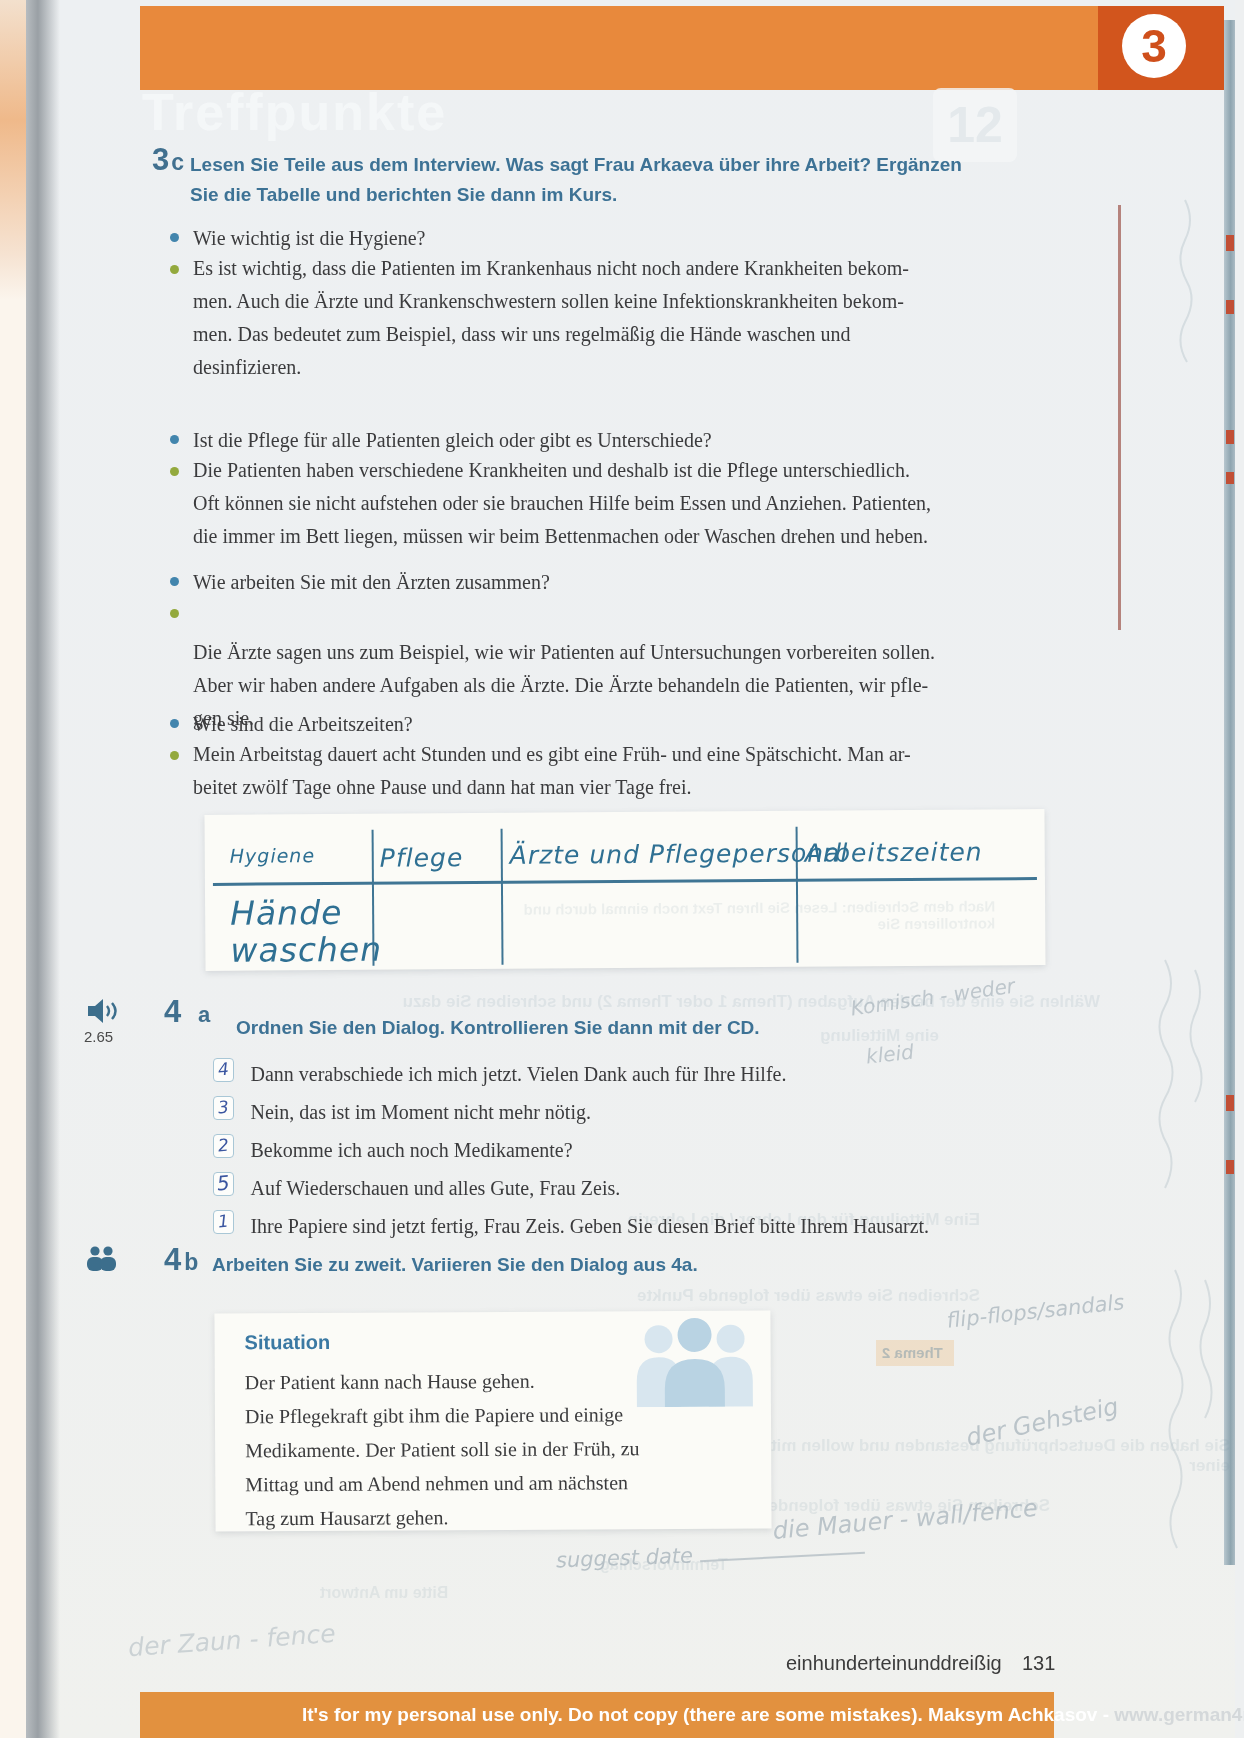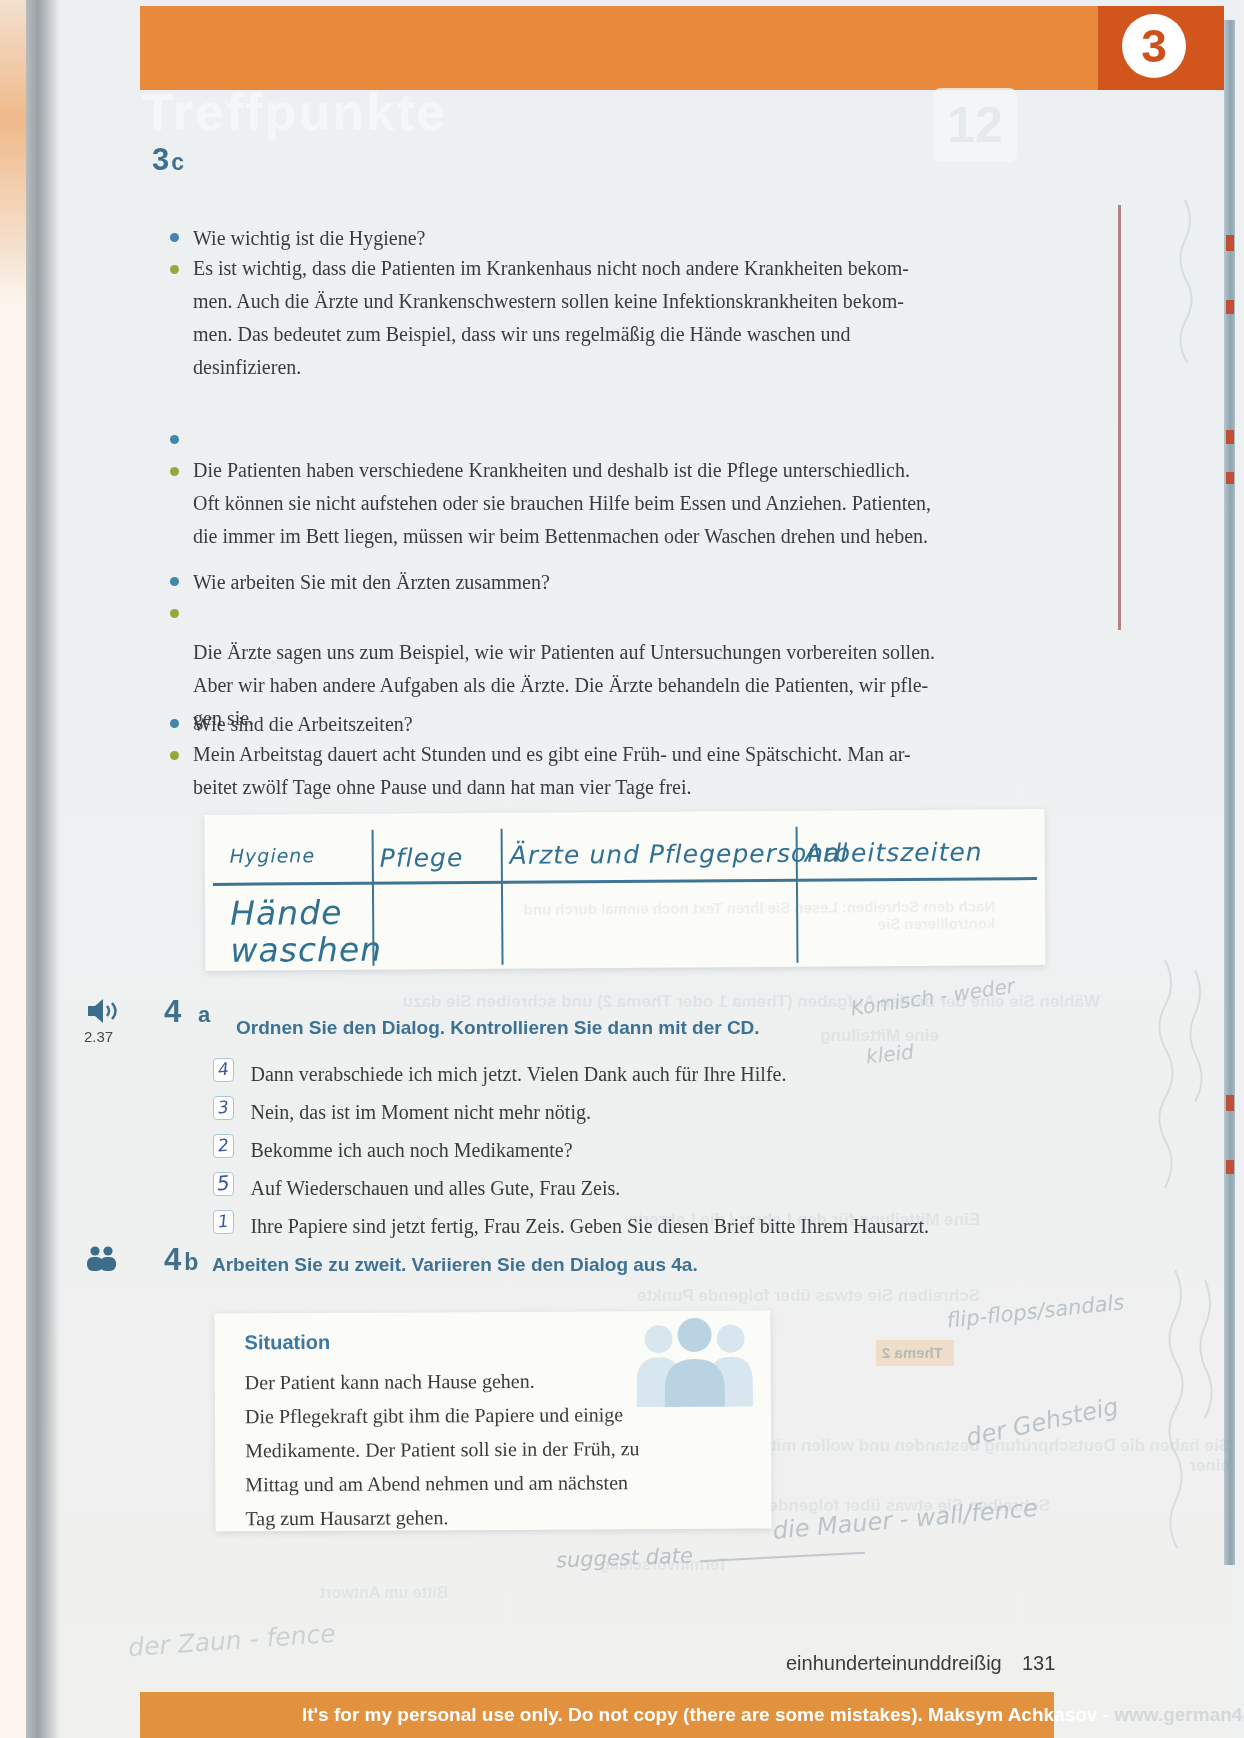--- a/index.html
+++ b/index.html
@@ -59,30 +59,33 @@
   <div class="abs ghostline" style="left:430px;top:1496px;width:620px;font-size:17px;">Schreiben Sie etwas über folgende Punkte:    Grund für Ihr Schreiben:</div>
   <div class="abs ghostline" style="left:600px;top:1556px;font-size:16px;">Terminvorschlag</div>
   <div class="abs ghostline" style="left:320px;top:1584px;font-size:16px;">Bitte um Antwort</div>
   <div class="abs" style="left:876px;top:1340px;width:78px;height:26px;background:rgba(238,160,70,.22);">
     <span class="ghostline" style="display:inline-block;font-size:15px;line-height:26px;margin-left:6px;opacity:.5;">Thema 2</span>
   </div>
 
   <div class="abs secnum" style="left:128px;top:142px;font-size:31px;">
     <span>3</span><span style="font-size:23px;margin-left:2px;">c</span>
   </div>
+  <div class="abs instr prewrap" style="left:190px;top:150px;width:900px;">Lesen Sie Teile aus dem Interview. Was sagt Frau Arkaeva über ihre Arbeit? Ergänzen
+Sie die Tabelle und berichten Sie dann im Kurs.</div>
 
   <div class="abs dot" style="left:170px;top:233px;background:#4285ad;"></div>
   <div class="abs serif" style="left:193px;top:222px;">Wie wichtig ist die Hygiene?</div>
   <div class="abs dot" style="left:170px;top:265px;background:#93a93d;"></div>
   <div class="abs serif prewrap" style="left:193px;top:252px;width:920px;">Es ist wichtig, dass die Patienten im Krankenhaus nicht noch andere Krankheiten bekom-
 men. Auch die Ärzte und Krankenschwestern sollen keine Infektionskrankheiten bekom-
 men. Das bedeutet zum Beispiel, dass wir uns regelmäßig die Hände waschen und
 desinfizieren.</div>
 
   <div class="abs dot" style="left:170px;top:435px;background:#4285ad;"></div>
+  <div class="abs serif" style="left:193px;top:424px;">Ist die Pflege für alle Patienten gleich oder gibt es Unterschiede?</div>
   <div class="abs dot" style="left:170px;top:467px;background:#93a93d;"></div>
   <div class="abs serif prewrap" style="left:193px;top:454px;width:930px;">Die Patienten haben verschiedene Krankheiten und deshalb ist die Pflege unterschiedlich.
 Oft können sie nicht aufstehen oder sie brauchen Hilfe beim Essen und Anziehen. Patienten,
 die immer im Bett liegen, müssen wir beim Bettenmachen oder Waschen drehen und heben.</div>
 
   <div class="abs dot" style="left:170px;top:577px;background:#4285ad;"></div>
   <div class="abs serif" style="left:193px;top:566px;">Wie arbeiten Sie mit den Ärzten zusammen?</div>
   <div class="abs dot" style="left:170px;top:609px;background:#93a93d;"></div>
   <div class="abs serif prewrap" style="left:193px;top:596px;width:930px;margin-top:40px;">Die Ärzte sagen uns zum Beispiel, wie wir Patienten auf Untersuchungen vorbereiten sollen.
 Aber wir haben andere Aufgaben als die Ärzte. Die Ärzte behandeln die Patienten, wir pfle-
@@ -115,21 +118,21 @@
     <div class="abs" style="left:605px;top:80px;width:200px;height:60px;"></div>
   </div>
 
   <div class="abs" style="left:88px;top:998px;">
     <svg width="32" height="26" viewBox="0 0 32 26">
       <polygon points="0,8 7,8 15,1 15,25 7,18 0,18" fill="#3c6e8c"></polygon>
       <path d="M19 8 q4 5 0 10" stroke="#3c6e8c" stroke-width="2.4" fill="none"></path>
       <path d="M24 5 q7 8 0 16" stroke="#3c6e8c" stroke-width="2.4" fill="none"></path>
     </svg>
   </div>
-  <div class="abs" style="left:84px;top:1028px;font-size:15px;color:#4a4a4a;font-family:'Liberation Sans',sans-serif;">2.37</div>
+  <div class="abs" style="left:84px;top:1028px;font-size:15px;color:#4a4a4a;font-family:'Liberation Sans',sans-serif;">2.65</div>
   <div class="abs secnum" style="left:140px;top:994px;font-size:31px;">
     <span>4</span>
     <span style="font-size:22px;margin-left:8px;">a</span>
   </div>
   <div class="abs instr" style="left:212px;top:1013px;width:820px;margin-left:24px;">Ordnen Sie den Dialog. Kontrollieren Sie dann mit der CD.</div>
 
   <div class="abs" style="left:213px;top:1058px;">
     <span class="numbox"><span class="ink">4</span></span>
     <span class="serif" style="margin-left:12px;">Dann verabschiede ich mich jetzt. Vielen Dank auch für Ihre Hilfe.</span>
   </div>

